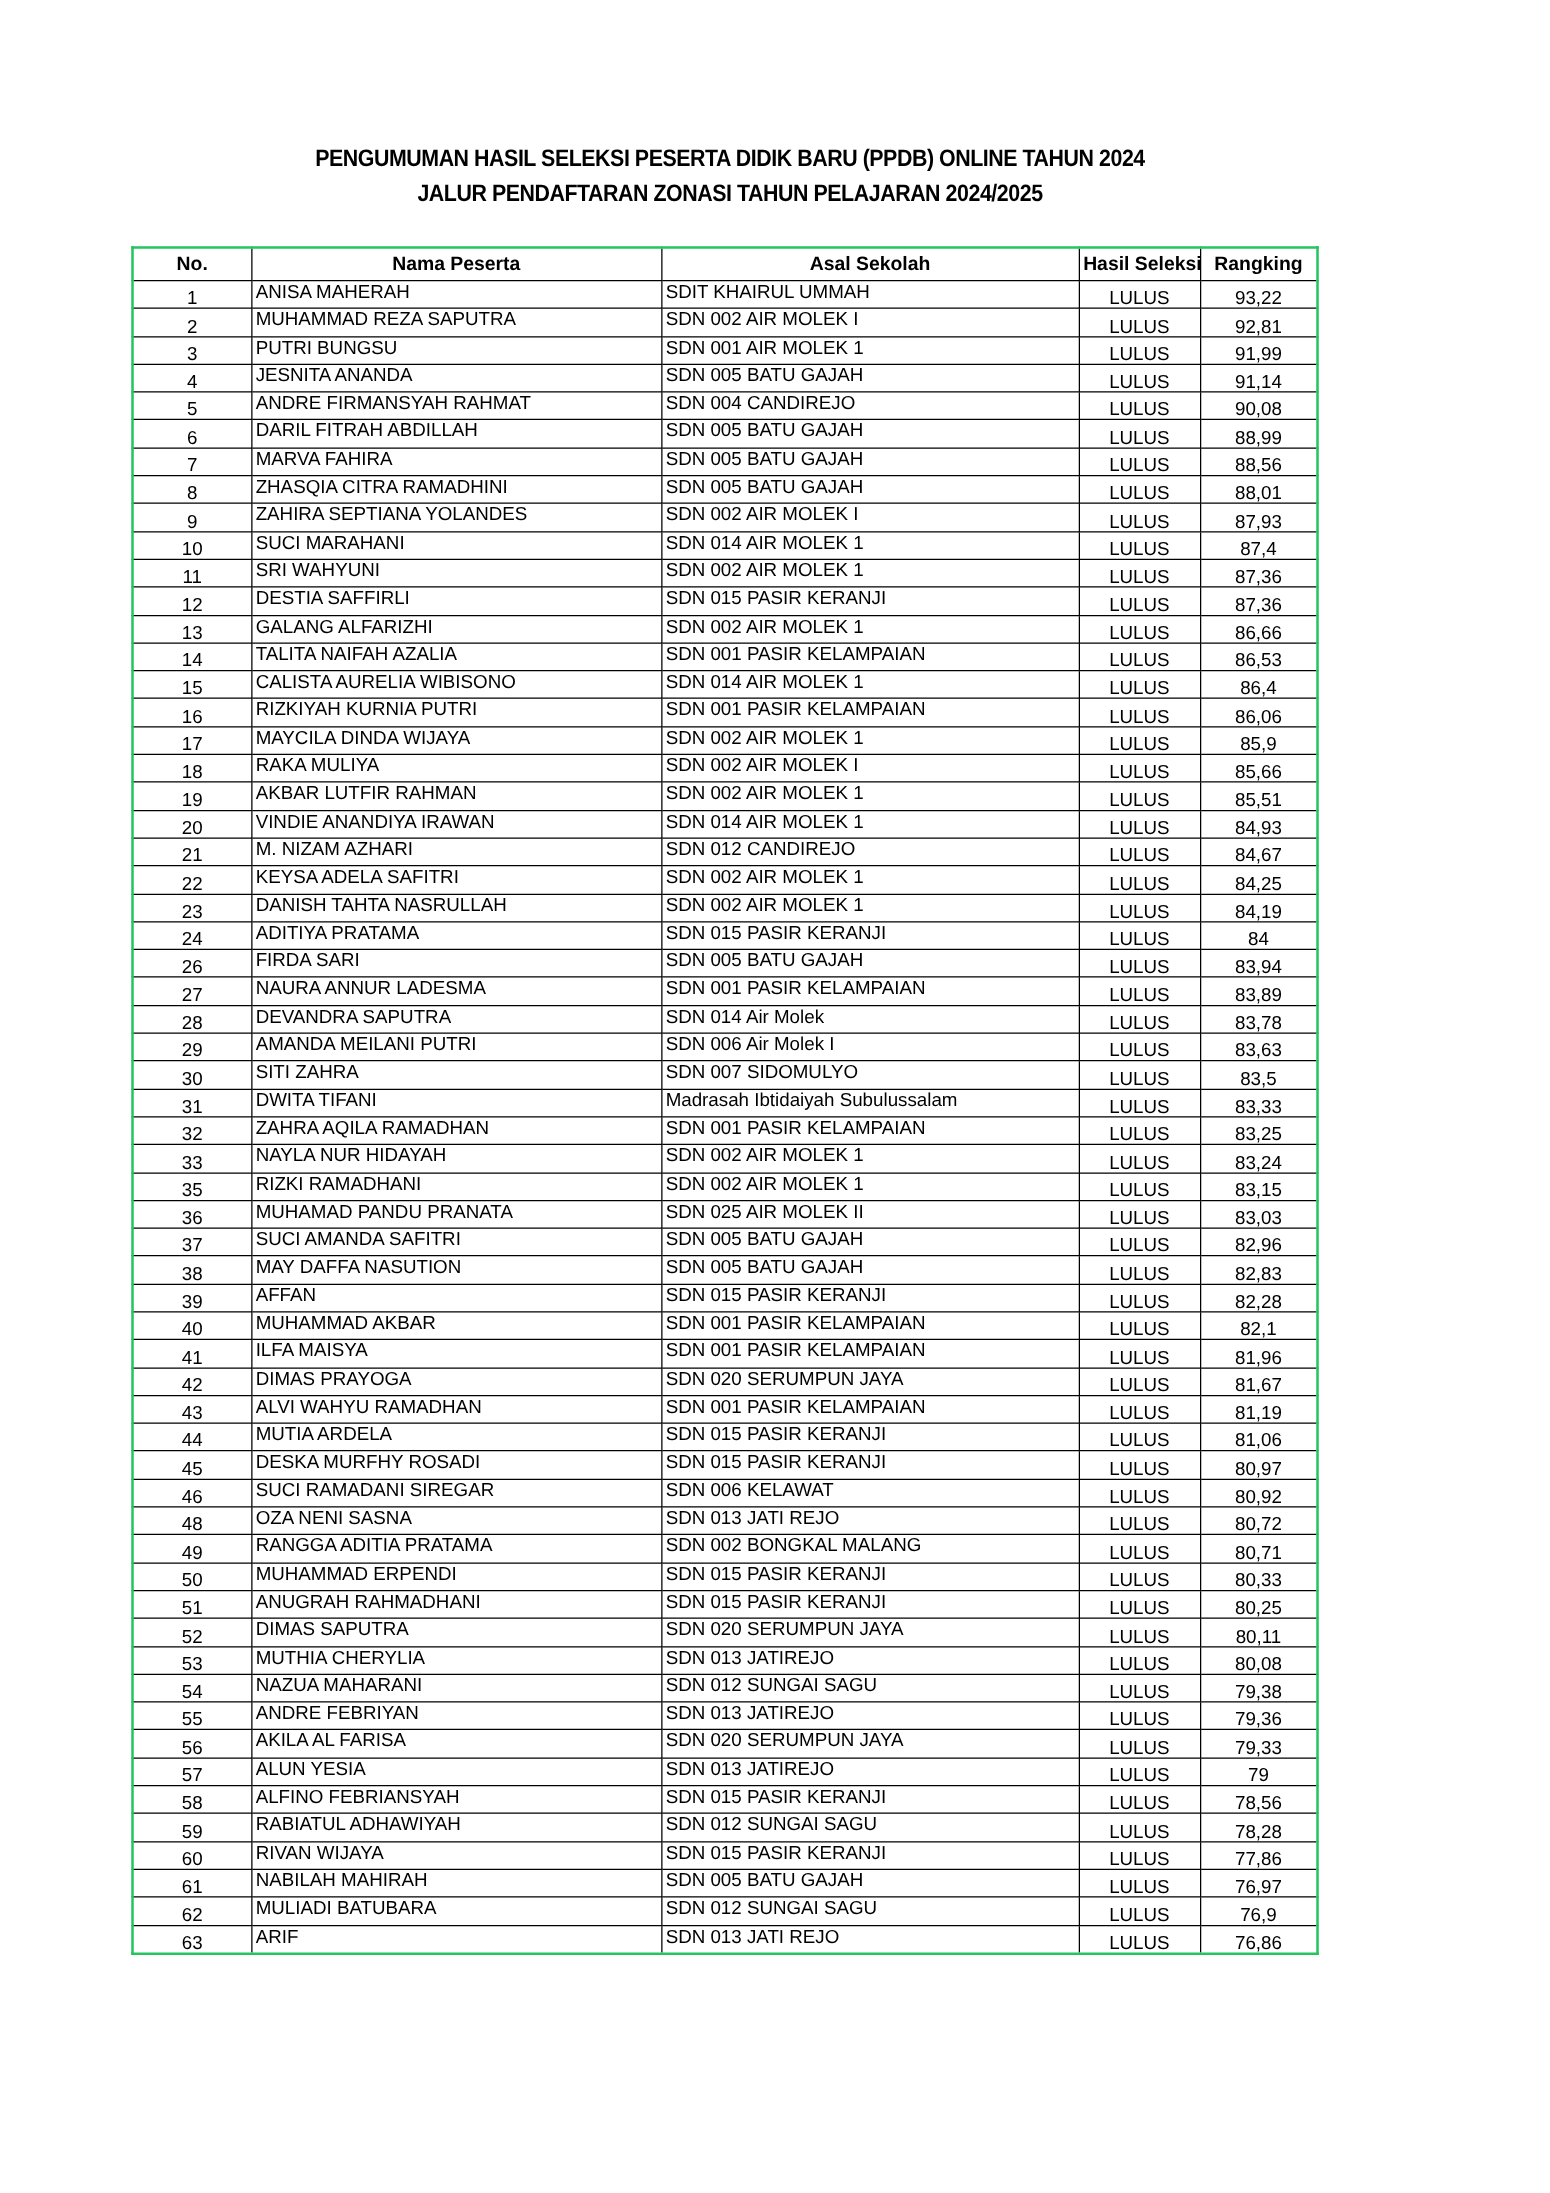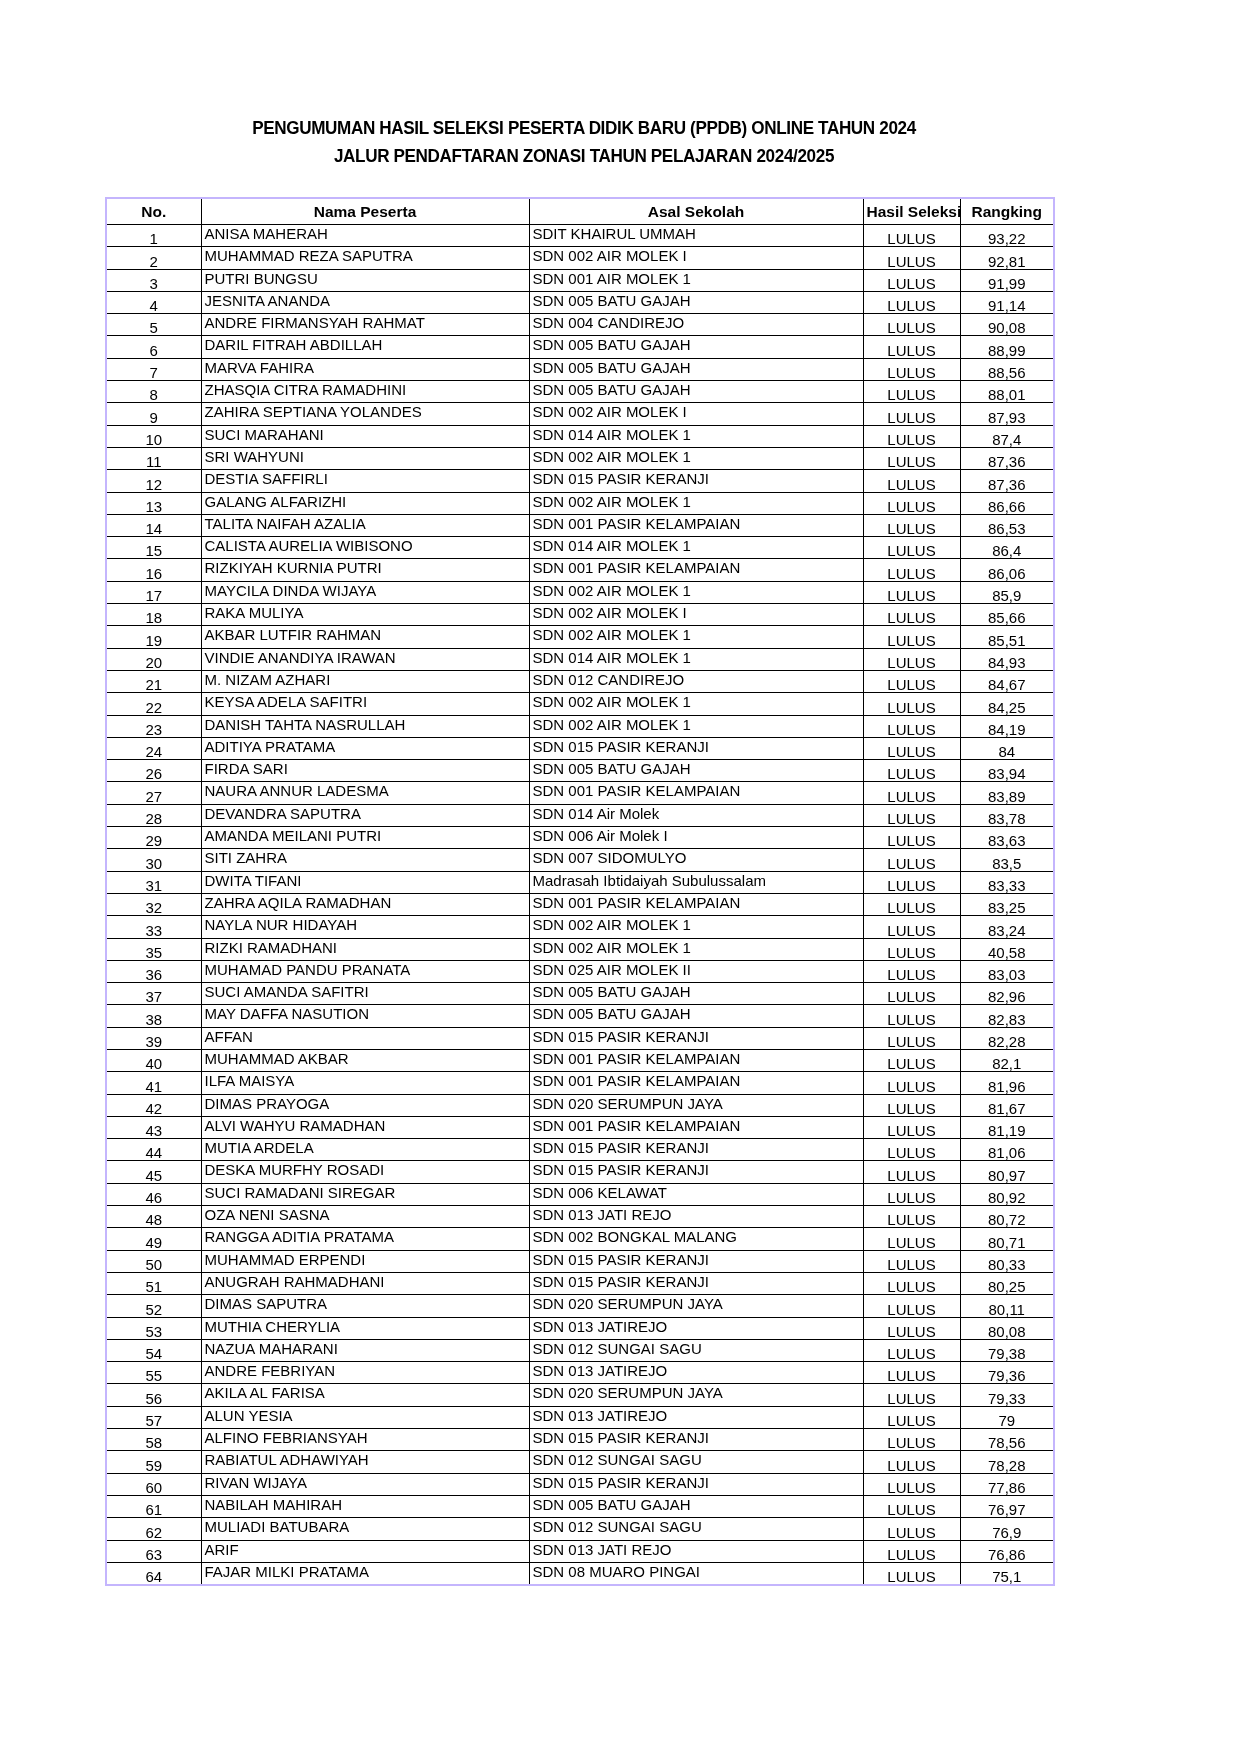--- a/index.html
+++ b/index.html
@@ -15,21 +15,21 @@
            white-space: nowrap; overflow: hidden; }
   th { height: 25px; font-weight: bold; text-align: center; font-size: 15.5px; }
   td { height: 20.3px; vertical-align: bottom; padding-bottom: 0; }
   td.no, td.res, td.rank { text-align: center; }
   td.name, td.school { text-align: left; vertical-align: top; padding-top: 1px; }
   col.c-no { width: 95px; }
   col.c-name { width: 328px; }
   col.c-school { width: 334px; }
   col.c-res { width: 97px; }
   col.c-rank { width: 94px; }
-  table { border: 2px solid #c4b5fd; }
+  table { border: 2px solid #22c55e; }
 </style>
 </head>
 <body>
 
 <div class="title t1">PENGUMUMAN HASIL SELEKSI PESERTA DIDIK BARU (PPDB) ONLINE TAHUN 2024</div>
 <div class="title t2">JALUR PENDAFTARAN ZONASI TAHUN PELAJARAN 2024/2025</div>
 
 <table>
   <colgroup>
     <col class="c-no">
@@ -270,21 +270,21 @@
         <td class="name">NAYLA NUR HIDAYAH</td>
         <td class="school">SDN 002 AIR MOLEK 1</td>
         <td class="res">LULUS</td>
         <td class="rank">83,24</td>
       </tr>
       <tr>
         <td class="no">35</td>
         <td class="name">RIZKI RAMADHANI</td>
         <td class="school">SDN 002 AIR MOLEK 1</td>
         <td class="res">LULUS</td>
-        <td class="rank">40,58</td>
+        <td class="rank">83,15</td>
       </tr>
       <tr>
         <td class="no">36</td>
         <td class="name">MUHAMAD PANDU PRANATA</td>
         <td class="school">SDN 025 AIR MOLEK II</td>
         <td class="res">LULUS</td>
         <td class="rank">83,03</td>
       </tr>
       <tr>
         <td class="no">37</td>
@@ -460,22 +460,15 @@
         <td class="school">SDN 012 SUNGAI SAGU</td>
         <td class="res">LULUS</td>
         <td class="rank">76,9</td>
       </tr>
       <tr>
         <td class="no">63</td>
         <td class="name">ARIF</td>
         <td class="school">SDN 013 JATI REJO</td>
         <td class="res">LULUS</td>
         <td class="rank">76,86</td>
-      </tr>
-      <tr>
-        <td class="no">64</td>
-        <td class="name">FAJAR MILKI PRATAMA</td>
-        <td class="school">SDN 08 MUARO PINGAI</td>
-        <td class="res">LULUS</td>
-        <td class="rank">75,1</td>
       </tr>
     </tbody>
 </table>
 
 </body></html>

